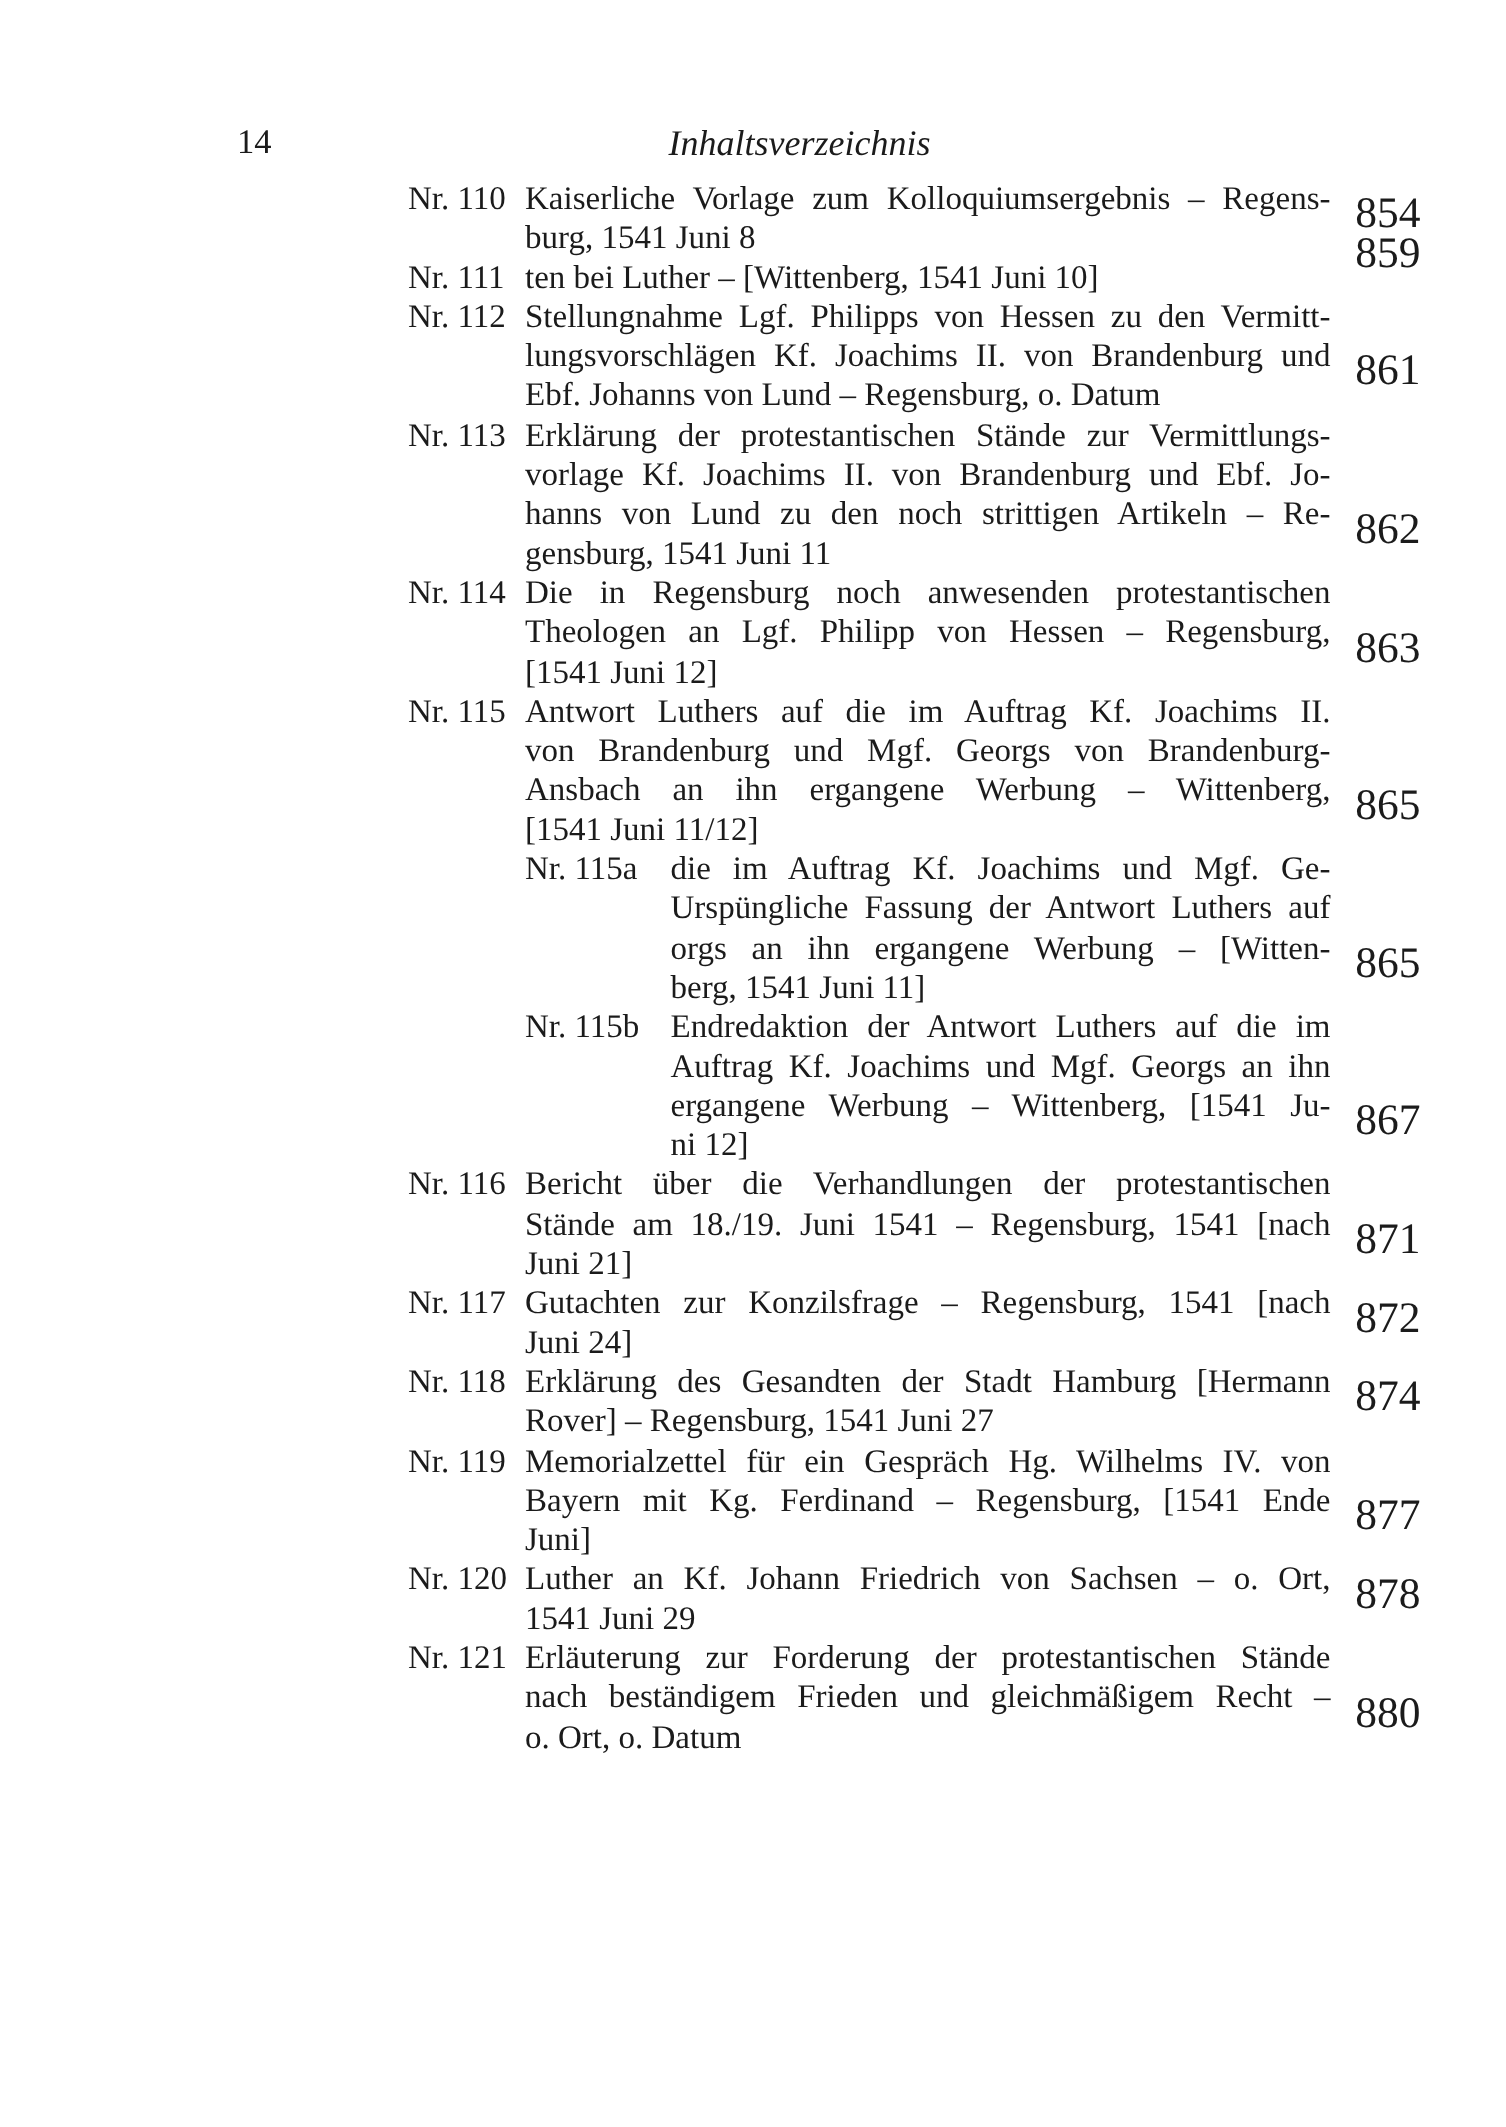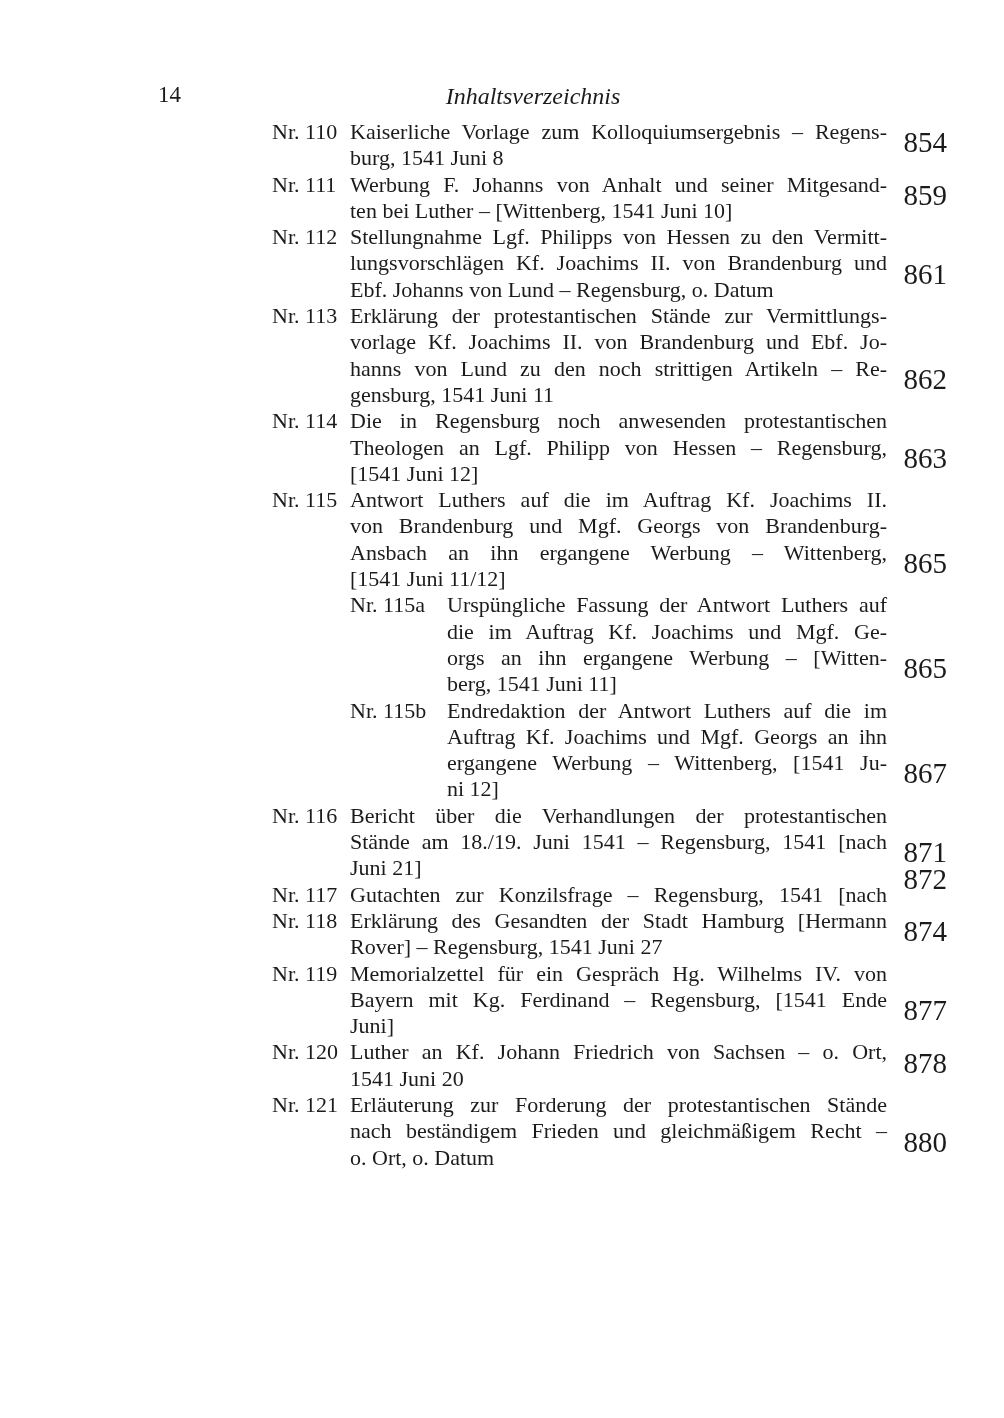--- a/index.html
+++ b/index.html
@@ -89,21 +89,20 @@
           <div class="line last">
             <span class="text">burg, 1541 Juni 8</span>
             <span class="leader"></span>
           </div>
         </div>
         <span class="pagenum">854</span>
       </div>
       <div class="entry">
         <span class="label">Nr. 111</span>
         <div class="body">
-          <div class="line">Werbung F. Johanns von Anhalt und seiner Mitgesand-</div>
           <div class="line last">
             <span class="text">ten bei Luther – [Wittenberg, 1541 Juni 10]</span>
             <span class="leader"></span>
           </div>
         </div>
         <span class="pagenum">859</span>
       </div>
       <div class="entry">
         <span class="label">Nr. 112</span>
         <div class="body">
@@ -150,22 +149,22 @@
           <div class="line last">
             <span class="text">[1541 Juni 11/12]</span>
             <span class="leader"></span>
           </div>
         </div>
         <span class="pagenum">865</span>
       </div>
       <div class="entry sub">
         <span class="label">Nr. 115a</span>
         <div class="body">
+          <div class="line">die im Auftrag Kf. Joachims und Mgf. Ge-</div>
           <div class="line">Urspüngliche Fassung der Antwort Luthers auf</div>
-          <div class="line">die im Auftrag Kf. Joachims und Mgf. Ge-</div>
           <div class="line">orgs an ihn ergangene Werbung – [Witten-</div>
           <div class="line last">
             <span class="text">berg, 1541 Juni 11]</span>
             <span class="leader"></span>
           </div>
         </div>
         <span class="pagenum">865</span>
       </div>
       <div class="entry sub">
         <span class="label">Nr. 115b</span>
@@ -189,20 +188,24 @@
             <span class="text">Juni 21]</span>
             <span class="leader"></span>
           </div>
         </div>
         <span class="pagenum">871</span>
       </div>
       <div class="entry">
         <span class="label">Nr. 117</span>
         <div class="body">
           <div class="line">Gutachten zur Konzilsfrage – Regensburg, 1541 [nach</div>
+          <div class="line last">
+            <span class="text">Juni 24]</span>
+            <span class="leader"></span>
+          </div>
         </div>
         <span class="pagenum">872</span>
       </div>
       <div class="entry">
         <span class="label">Nr. 118</span>
         <div class="body">
           <div class="line">Erklärung des Gesandten der Stadt Hamburg [Hermann</div>
           <div class="line last">
             <span class="text">Rover] – Regensburg, 1541 Juni 27</span>
             <span class="leader"></span>
@@ -220,21 +223,21 @@
             <span class="leader"></span>
           </div>
         </div>
         <span class="pagenum">877</span>
       </div>
       <div class="entry">
         <span class="label">Nr. 120</span>
         <div class="body">
           <div class="line">Luther an Kf. Johann Friedrich von Sachsen – o. Ort,</div>
           <div class="line last">
-            <span class="text">1541 Juni 20</span>
+            <span class="text">1541 Juni 29</span>
             <span class="leader"></span>
           </div>
         </div>
         <span class="pagenum">878</span>
       </div>
       <div class="entry">
         <span class="label">Nr. 121</span>
         <div class="body">
           <div class="line">Erläuterung zur Forderung der protestantischen Stände</div>
           <div class="line">nach beständigem Frieden und gleichmäßigem Recht –</div>

